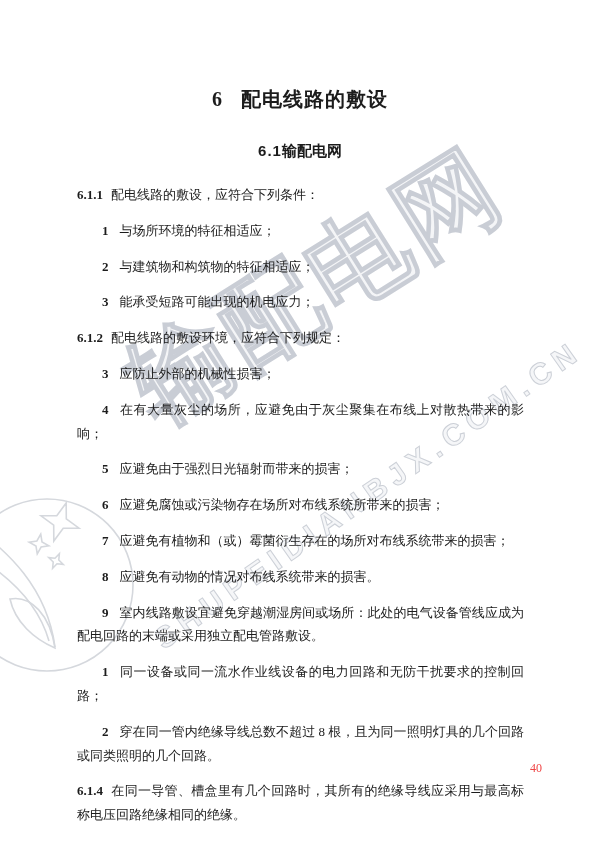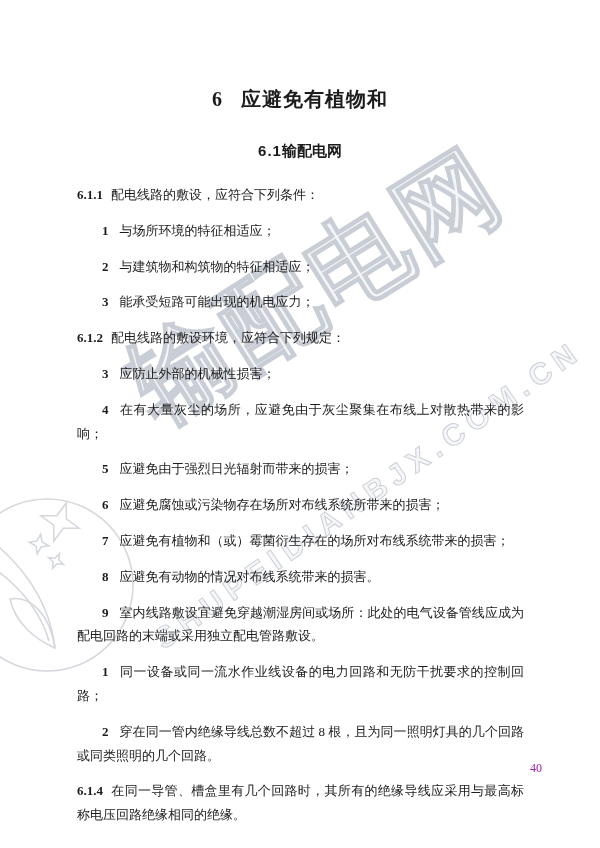--- a/index.html
+++ b/index.html
@@ -72,21 +72,21 @@
   }
   .doc-body p{margin:12px;padding:0;}
   .clause .cid{font-weight:700;margin-right:8px;}
   .item{text-indent:25px;}
   .item .inum{font-weight:700;margin-right:11px;}
 
   .page-number{
     position:absolute;
     top:761px;right:58px;
     font-size:12px;
-    color:#a21caf;
+    color:#ef4444;
   }
 </style>
 </head>
 <body>
 
 <div class="page">
 
   <div class="wm-layer">
     <div class="wm-big">输配电网</div>
     <div class="wm-small">SHUPEIDIANBJX.COM.CN</div>
@@ -100,21 +100,21 @@
 
       <path d="M10 36 C 55 66, 92 104, 100 162"></path>
       <path d="M22 72 C 55 92, 83 118, 94 156"></path>
       <path d="M55 114 C 76 110, 95 130, 100 163 C 79 154, 60 137, 55 114 Z"></path>
     </svg>
   </div>
 
   <div class="content">
 
     <h1 class="chapter-title">
-      <span class="chap-no">6</span><span>应避免有植物和</span>
+      <span class="chap-no">6</span><span>配电线路的敷设</span>
     </h1>
 
     <h2 class="section-title">
       <span class="sec-no">6.1</span><span>输配电网</span>
     </h2>
 
     <div class="doc-body">
         <p class="clause"><b class="cid">6.1.1</b>配电线路的敷设，应符合下列条件：</p>
         <p class="item"><b class="inum">1</b>与场所环境的特征相适应；</p>
         <p class="item"><b class="inum">2</b>与建筑物和构筑物的特征相适应；</p>

